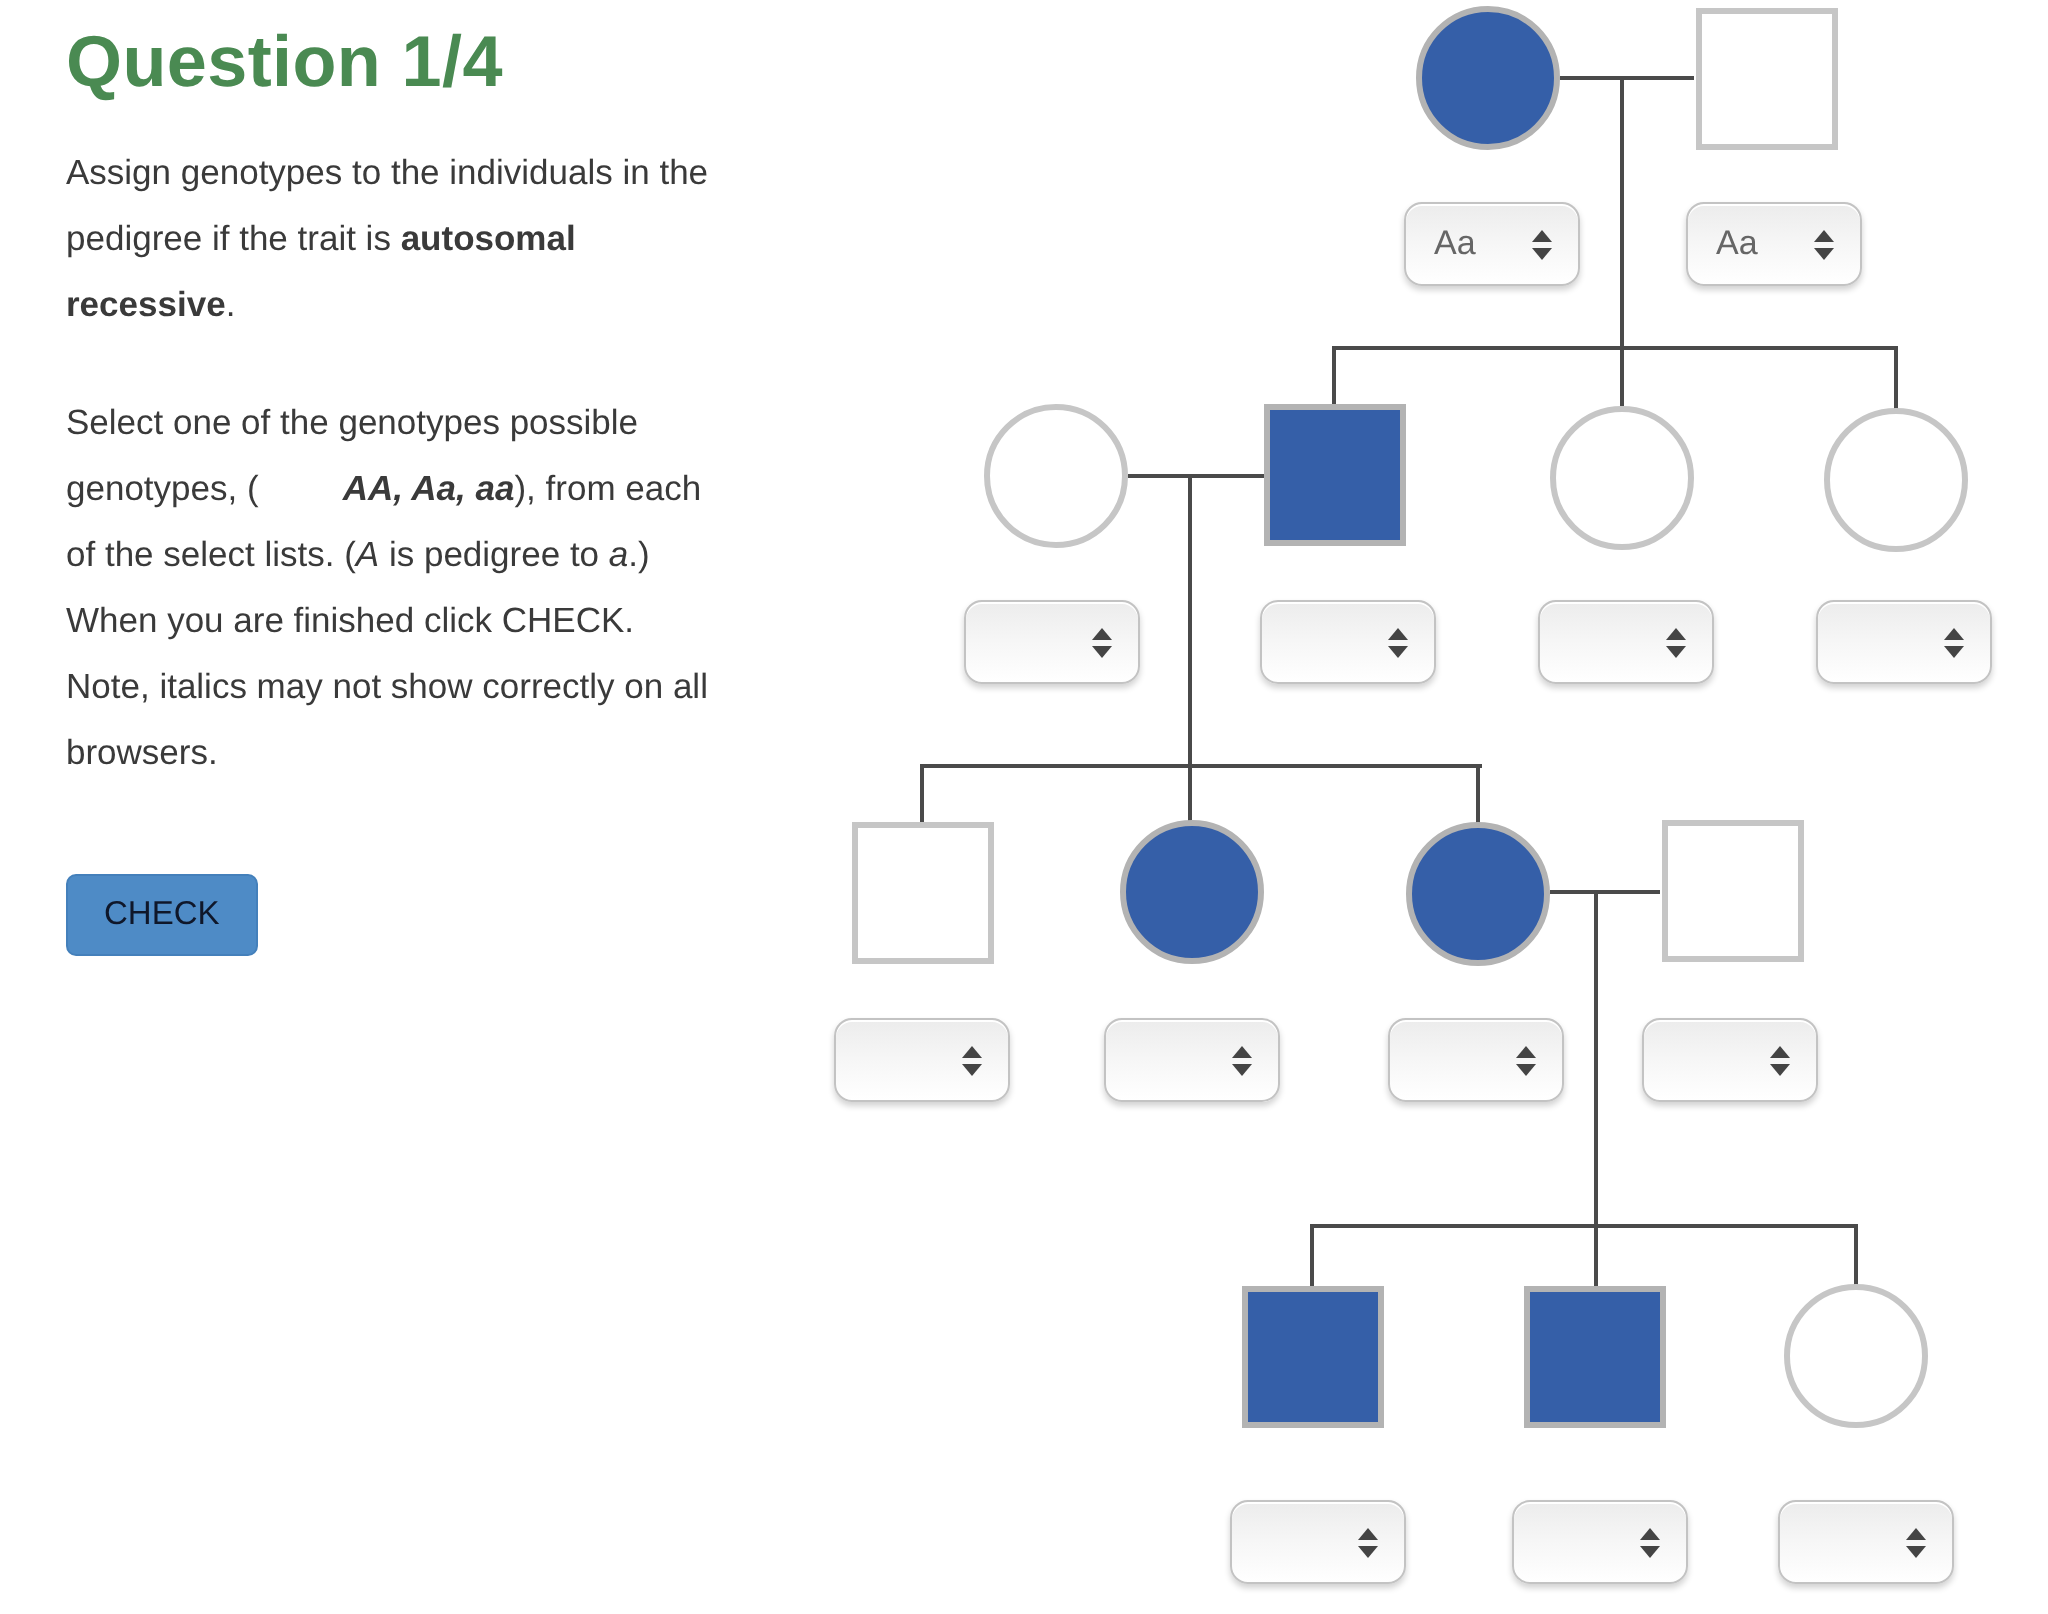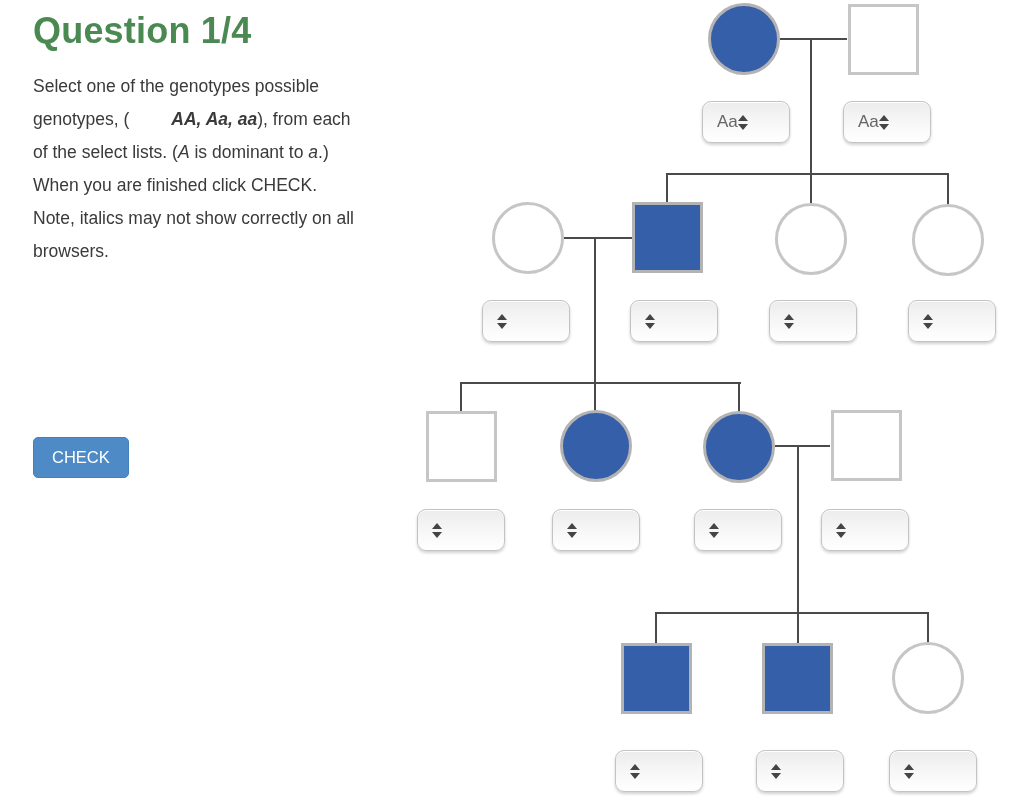--- a/index.html
+++ b/index.html
@@ -19,42 +19,42 @@
   .question-panel p {
     margin:0 0 26px 0; font-size:17.5px; line-height:33px; color:#3a3a3a;
   }
   .bold { font-weight:bold; }
   .bold-italic { font-weight:bold; font-style:italic;margin-left:42px; }
   .italic { font-style:italic; }
 
   .check-button {
     position:absolute; left:33px; top:437px;
     min-width:89px; height:41px; padding:0 18px;
-    background:#4e8bc6; color:#ffffff; font-size:16.5px;
+    background:#4e8bc6; color:#0f172a; font-size:16.5px;
     font-family:"Liberation Sans","DejaVu Sans",sans-serif;
     border:1px solid #4480bb; border-radius:5px; cursor:pointer;
   }
 
   
   .pedigree { position:absolute; left:0; top:0; width:1024px; height:807px; }
 
   .connector { position:absolute; background:#4a4a4a; }
 
   .person { position:absolute; box-sizing:border-box; background:#ffffff; }
   .person.circle { width:72px; height:72px; border-radius:50%; }
   .person.square { width:71px; height:71px; }
   .person.affected  { background:#355fa8; border:3px solid #b3b3b3; }
   .person.unaffected{ background:#ffffff; border:3px solid #c6c6c6; }
 
   .genotype-select {
     position:absolute; width:88px; height:42px; box-sizing:border-box;
     border:1px solid #c3c3c3; border-radius:9px;
     background:linear-gradient(180deg,#ececec 0%,#f6f6f6 48%,#ffffff 100%);
     box-shadow:0 2px 3px rgba(0,0,0,0.18), inset 0 1px 0 #ffffff;
-    display:flex; align-items:center; justify-content:flex-start;
+    display:flex; align-items:center; justify-content:space-between;
     padding:0 13px 0 14px; cursor:pointer;
   }
   .sel-val { font-size:17px; color:#666666; }
   .sel-arrows { display:flex; flex-direction:column; align-items:center; gap:3px; }
   .sel-arrows .up {
     width:0; height:0;
     border-left:5px solid transparent; border-right:5px solid transparent;
     border-bottom:6px solid #444444;
   }
   .sel-arrows .down {
@@ -64,22 +64,23 @@
   }
 </style>
 </head>
 <body>
 
 <div class="page">
 
   <div class="question-panel">
     <h1 class="question-title">Question 1/4</h1>
 
-
-    <p><span>Select one of the genotypes possible genotypes, (</span><span class="bold-italic">AA, Aa, aa</span><span>), from each of the select lists. (</span><span class="italic">A</span><span> is dominant to </span><span class="italic">a</span><span>.) When you are finished click CHECK. Note, italics may not show correctly on all browsers.</span></p>
+    <p><span>Assign genotypes to the individuals in the pedigree if the trait is </span><span class="bold">autosomal recessive</span><span>.</span></p>
+
+    <p><span>Select one of the genotypes possible genotypes, (</span><span class="bold-italic">AA, Aa, aa</span><span>), from each of the select lists. (</span><span class="italic">A</span><span> is pedigree to </span><span class="italic">a</span><span>.) When you are finished click CHECK. Note, italics may not show correctly on all browsers.</span></p>
   </div>
 
   <button class="check-button">CHECK</button>
 
   <div class="pedigree">
       <div class="connector" style="left: 780px; top: 38px; width: 67px; height: 2px; background: rgb(74, 74, 74);"></div>
       <div class="connector" style="left: 810px; top: 39px; width: 2px; height: 164px; background: rgb(74, 74, 74);"></div>
       <div class="connector" style="left: 666px; top: 173px; width: 283px; height: 2px; background: rgb(74, 74, 74);"></div>
       <div class="connector" style="left: 666px; top: 174px; width: 2px; height: 29px; background: rgb(74, 74, 74);"></div>
       <div class="connector" style="left: 947px; top: 174px; width: 2px; height: 31px; background: rgb(74, 74, 74);"></div>

